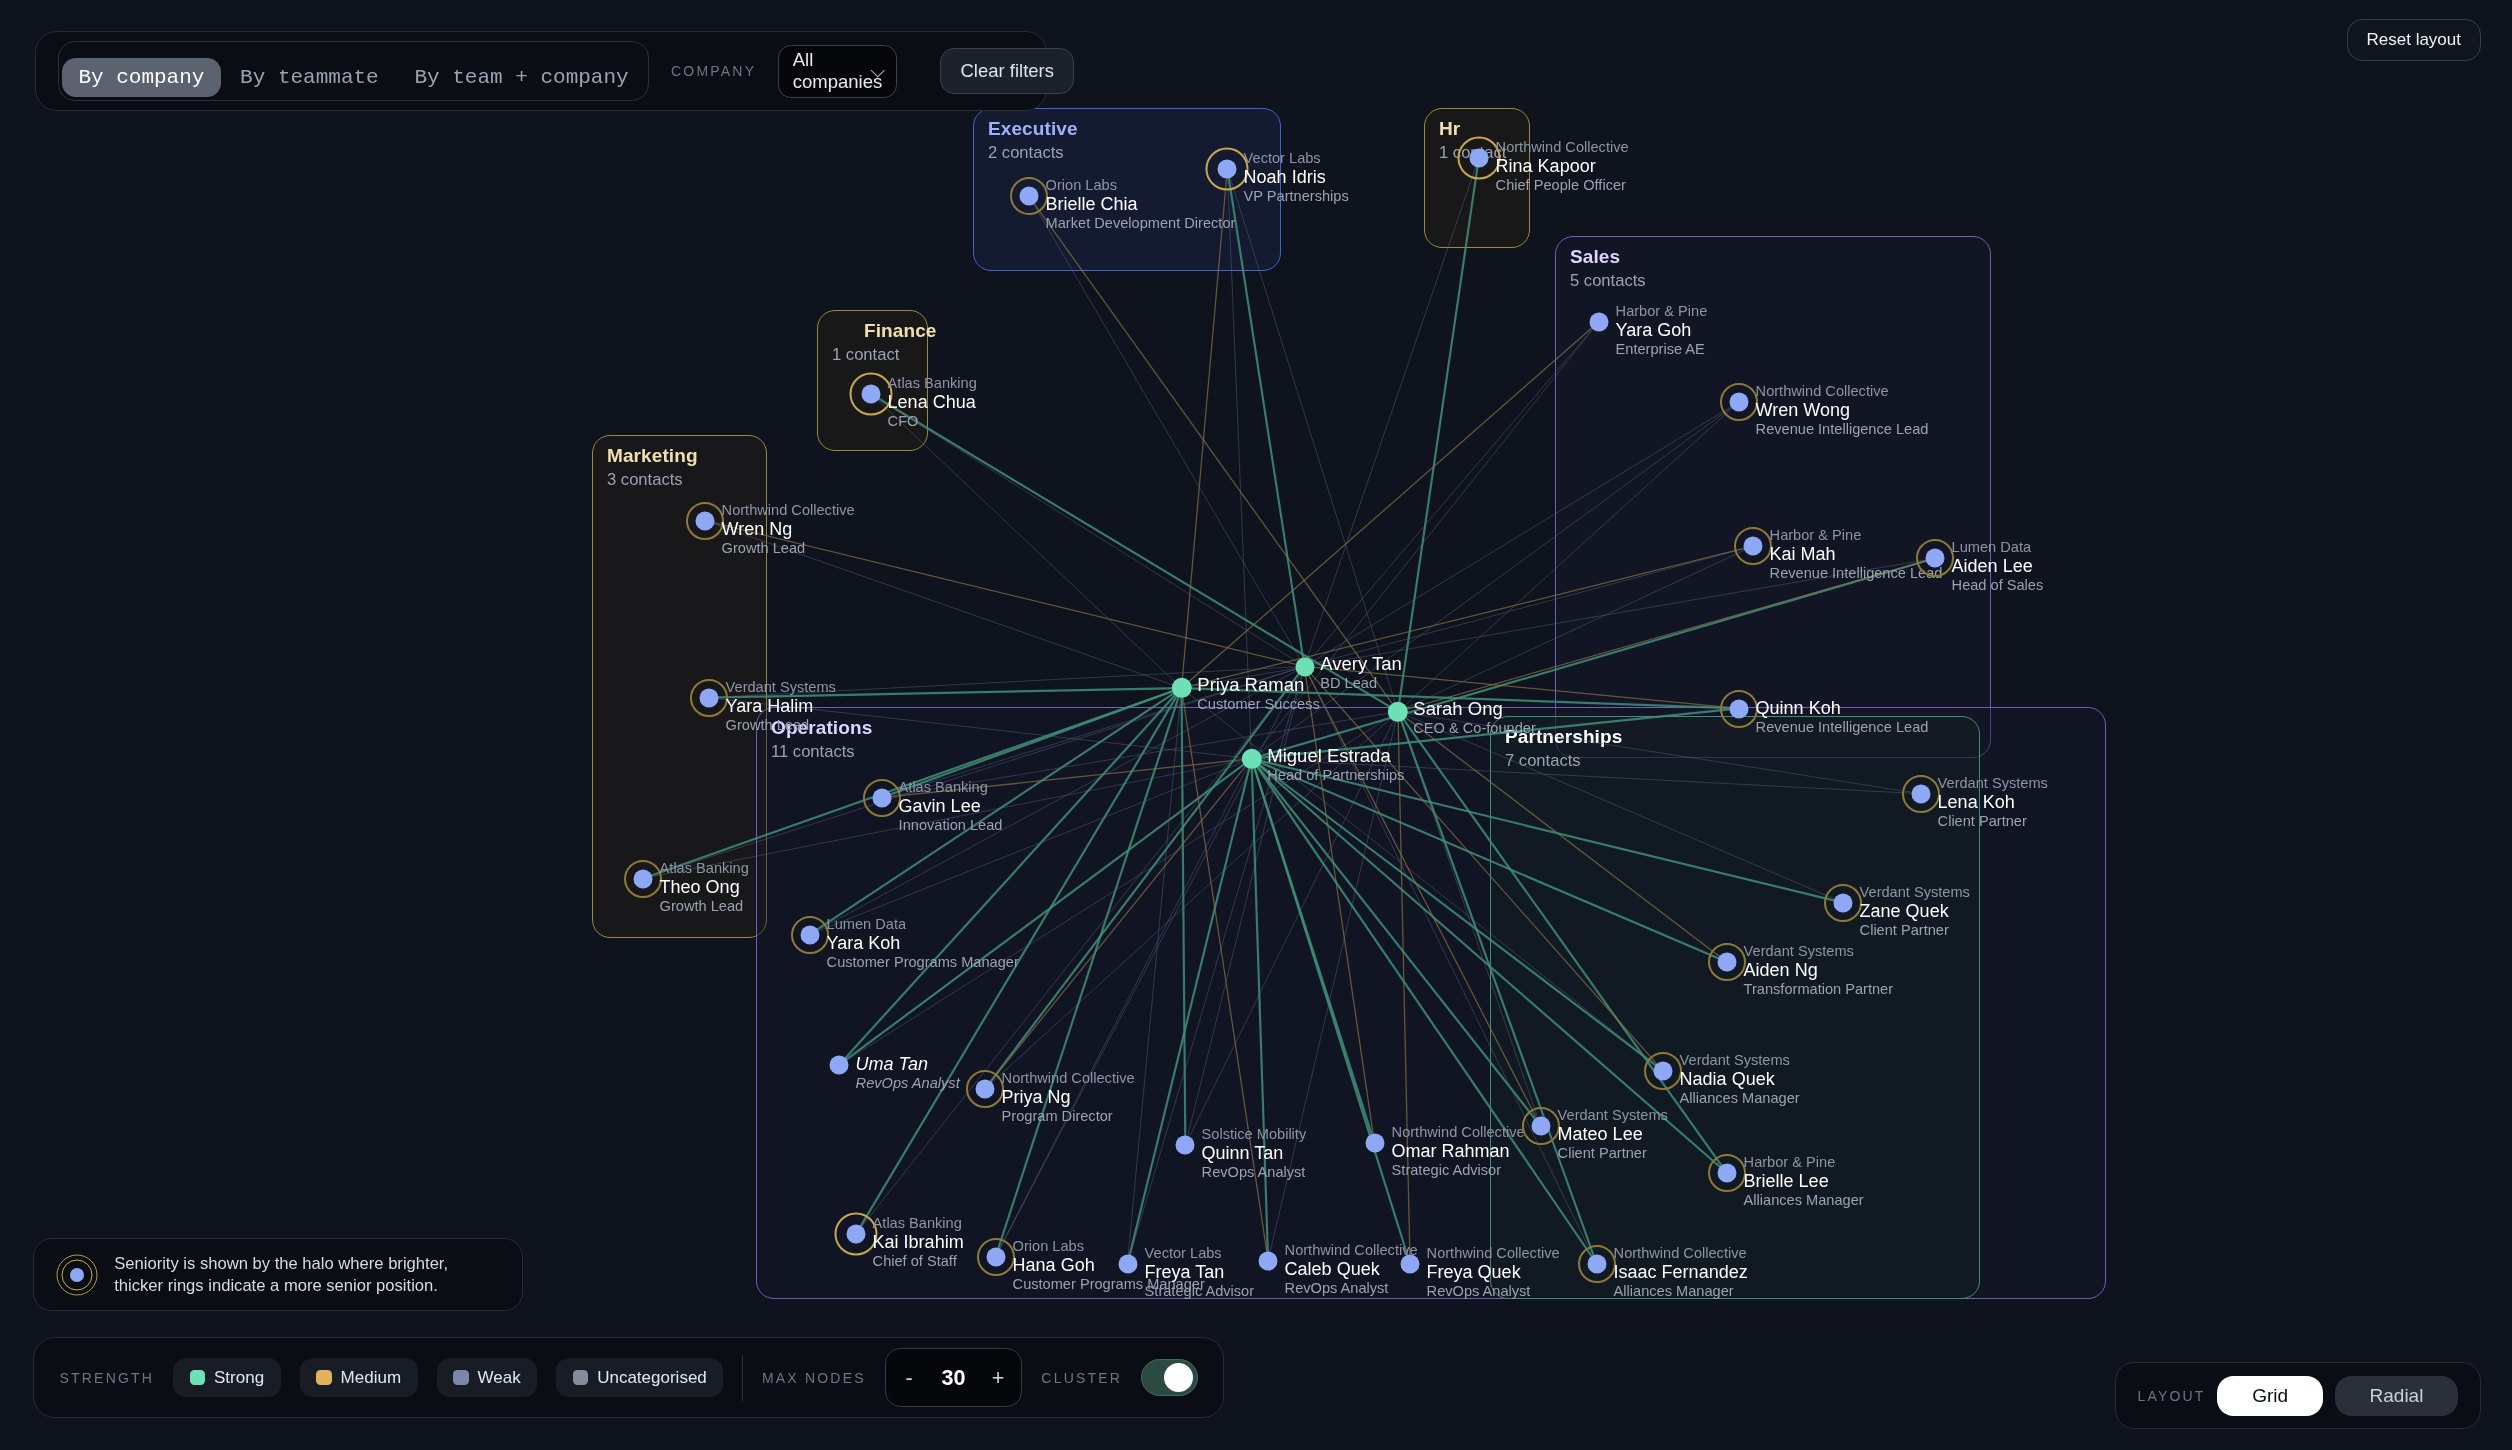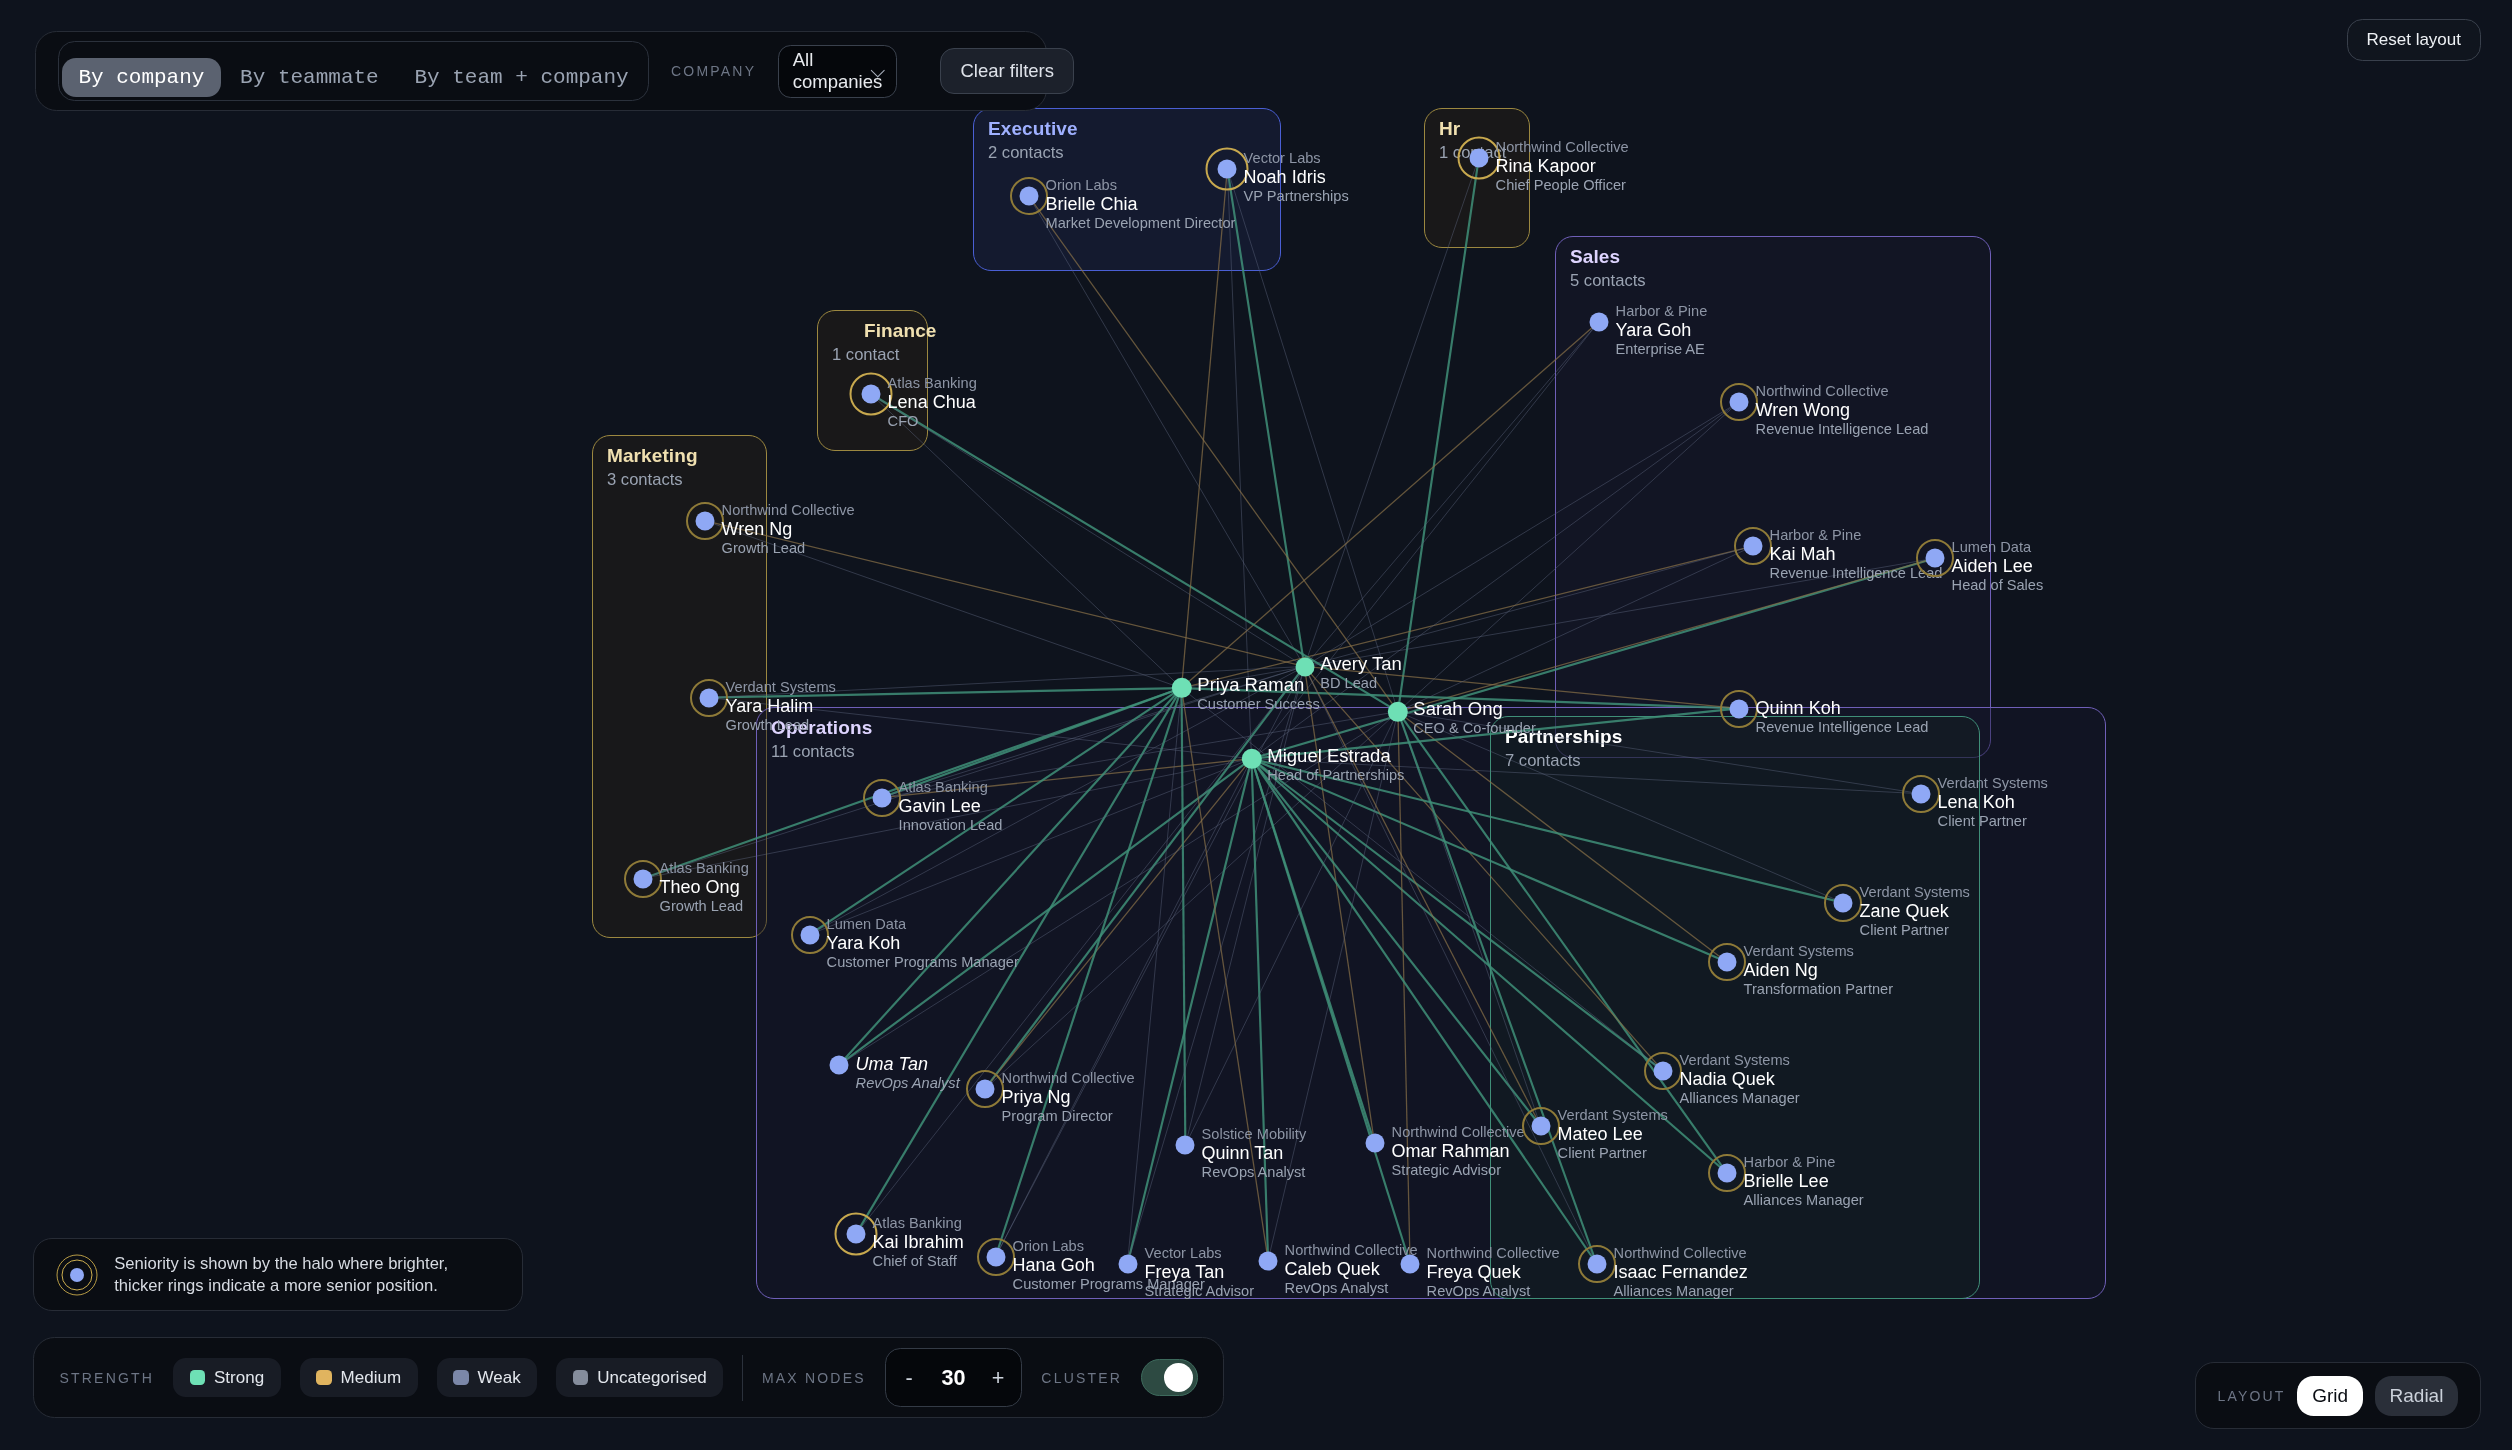--- a/index.html
+++ b/index.html
@@ -121,21 +121,21 @@
   }
   .toggle .knob { position:absolute; right:3.2px; top:2.5px; width:29px; height:29px;
                   border-radius:50%; background:#ffffff; }
 
   
   #layout-switch {
     position:absolute; right:31px; top:1362px; height:67px;
     background:#0a0d13; border:0.6px solid #272c36; border-radius:19px;
     display:flex; align-items:center; gap:11.5px; padding:0 21.6px;
   }
-  .lay-btn { padding:9px 15px; border-radius:16.6px; font-size:19px; cursor:pointer;
+  .lay-btn { padding:9px 35px; border-radius:16.6px; font-size:19px; cursor:pointer;
              border:none; font-family:inherit; background:#2a2f39; color:#cbd1da; }
   .lay-btn.active { background:#ffffff; color:#0a0d13; }
 </style>
 </head>
 <body>
 
 <div id="stage">
 
   <div id="clusters-layer">
       <div class="cluster" style="left: 973px; top: 108px; width: 308px; height: 163px; border-color: rgb(74, 95, 212); background: rgba(24, 30, 58, 0.62);">

